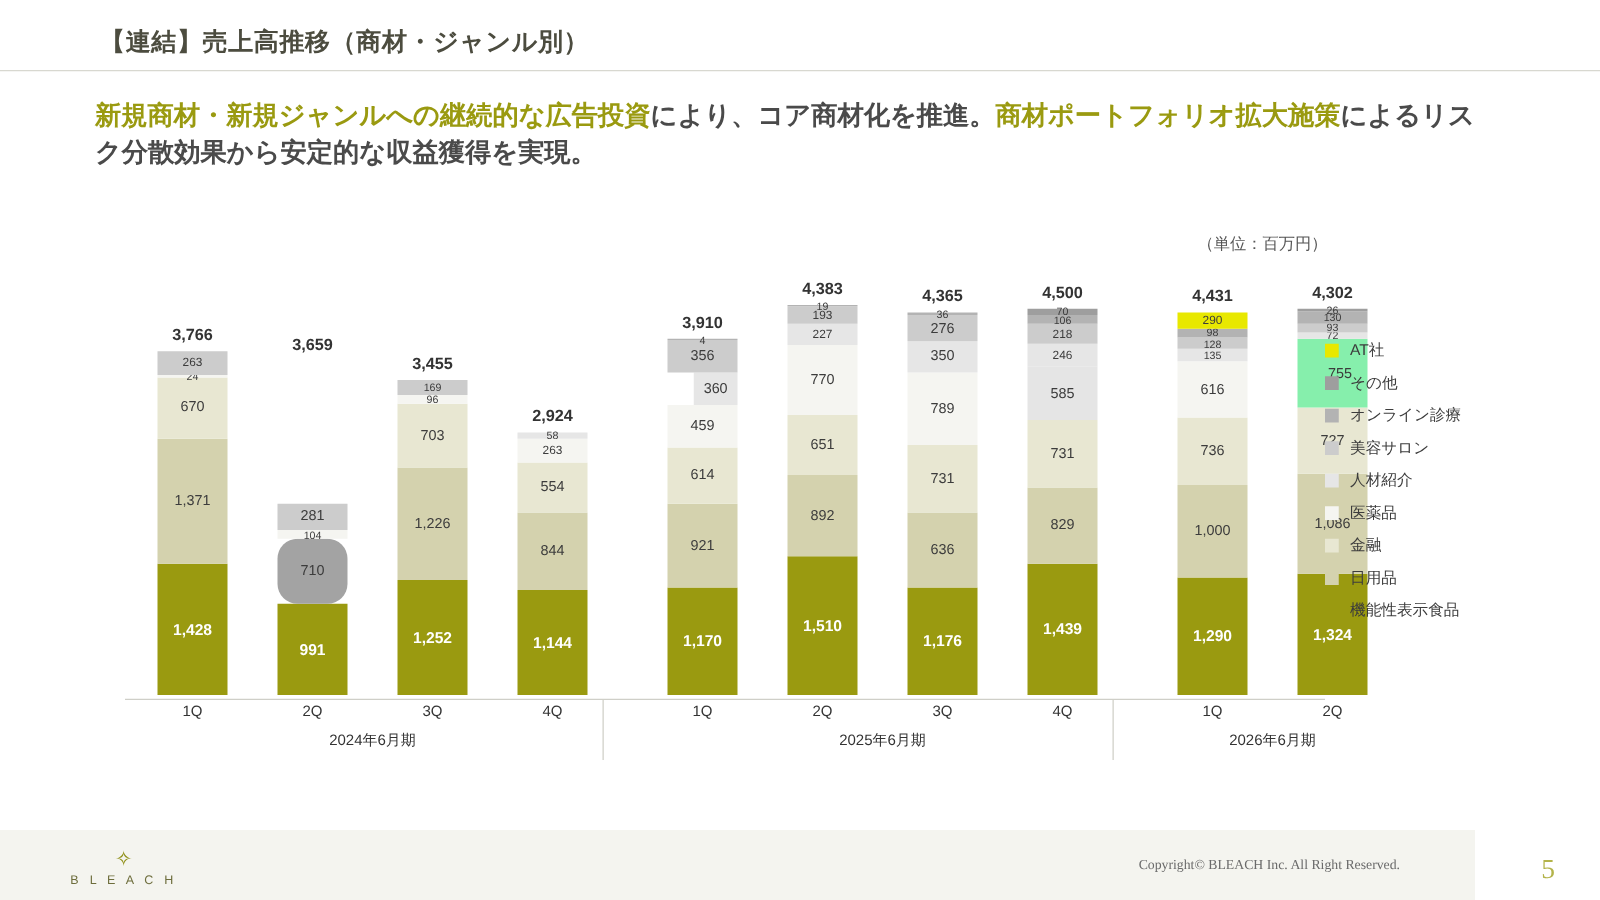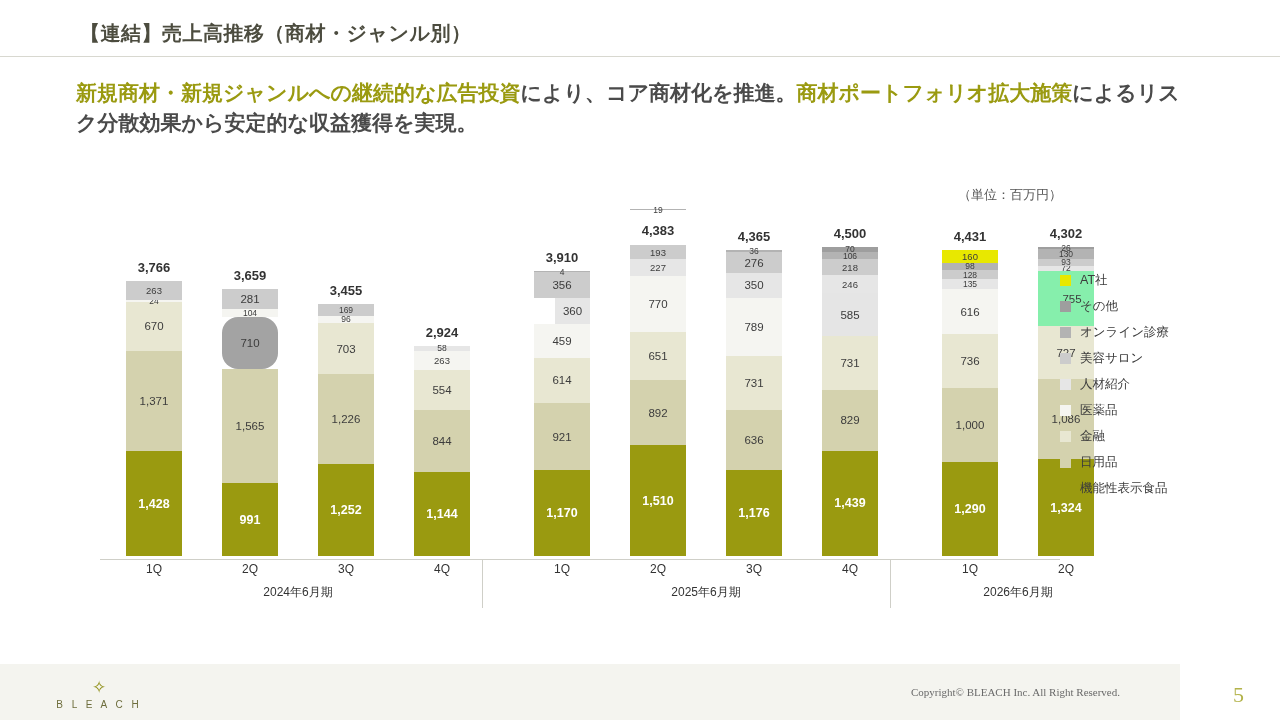--- a/index.html
+++ b/index.html
@@ -106,21 +106,20 @@
         <div class="bar-wrap" style="left: 26px;">
           <div class="seg base" style="height: 104.626px; background: rgb(154, 154, 16); color: rgb(255, 255, 255);">1,428</div>
           <div class="seg" style="height: 100.45px; background: rgb(212, 210, 174); color: rgb(60, 60, 60);">1,371</div>
           <div class="seg" style="height: 49.0891px; background: rgb(232, 231, 210); color: rgb(60, 60, 60);">670</div>
           <div class="seg small tiny" style="height: 1.75842px; background: rgb(245, 245, 241); color: rgb(60, 60, 60);">24</div>
           <div class="seg small" style="height: 19.2693px; background: rgb(204, 204, 204); color: rgb(60, 60, 60);">263</div>
           <div class="total" style="bottom: 281.192px;">3,766</div>
         </div>
         <div class="bar-wrap" style="left: 122px;">
           <div class="seg base" style="height: 72.6079px; background: rgb(154, 154, 16); color: rgb(255, 255, 255);">991</div>
-          <div class="seg" style="height: 114.663px; background: rgb(212, 210, 174); color: rgb(60, 60, 60);">1,565</div>
           <div class="seg" style="height: 52.0198px; background: #a3a3a3; color: rgb(60, 60, 60); border-radius: 16px;">710</div>
           <div class="seg small tiny" style="height: 7.6198px; background: rgb(245, 245, 241); color: rgb(60, 60, 60);">104</div>
           <div class="seg" style="height: 20.5881px; background: rgb(204, 204, 204); color: rgb(60, 60, 60);">281</div>
           <div class="total" style="bottom: 273.499px;">3,659</div>
         </div>
         <div class="bar-wrap" style="left: 218px;">
           <div class="seg base" style="height: 91.7307px; background: rgb(154, 154, 16); color: rgb(255, 255, 255);">1,252</div>
           <div class="seg" style="height: 89.8257px; background: rgb(212, 210, 174); color: rgb(60, 60, 60);">1,226</div>
           <div class="seg" style="height: 51.5069px; background: rgb(232, 231, 210); color: rgb(60, 60, 60);">703</div>
           <div class="seg small tiny" style="height: 7.03366px; background: rgb(245, 245, 241); color: rgb(60, 60, 60);">96</div>
@@ -144,21 +143,21 @@
           <div class="seg" style="height: 26.0832px; background: rgb(204, 204, 204); color: rgb(60, 60, 60);">356</div>
           <div class="seg small tiny" style="height: 0.293069px; background: rgb(179, 179, 179); color: rgb(60, 60, 60);">4</div>
           <div class="total" style="bottom: 290.57px;">3,910</div>
         </div>
         <div class="bar-wrap" style="left: 530px;">
           <div class="seg base" style="height: 110.634px; background: rgb(154, 154, 16); color: rgb(255, 255, 255);">1,510</div>
           <div class="seg" style="height: 65.3545px; background: rgb(212, 210, 174); color: rgb(60, 60, 60);">892</div>
           <div class="seg" style="height: 47.697px; background: rgb(232, 231, 210); color: rgb(60, 60, 60);">651</div>
           <div class="seg" style="height: 56.4158px; background: rgb(245, 245, 241); color: rgb(60, 60, 60);">770</div>
           <div class="seg small" style="height: 16.6317px; background: rgb(230, 230, 230); color: rgb(60, 60, 60);">227</div>
-          <div class="seg small" style="height: 14.1406px; background: rgb(204, 204, 204); color: rgb(60, 60, 60); margin-top: 35px;">193</div>
+          <div class="seg small" style="height: 14.1406px; background: rgb(204, 204, 204); color: rgb(60, 60, 60);">193</div>
           <div class="seg small tiny" style="height: 1.39208px; background: rgb(179, 179, 179); color: rgb(60, 60, 60);">19</div>
           <div class="total" style="bottom: 318.265px;">4,383</div>
         </div>
         <div class="bar-wrap" style="left: 626px;">
           <div class="seg base" style="height: 86.1624px; background: rgb(154, 154, 16); color: rgb(255, 255, 255);">1,176</div>
           <div class="seg" style="height: 60.2257px; background: rgb(212, 210, 174); color: rgb(60, 60, 60);">636</div>
           <div class="seg" style="height: 53.5584px; background: rgb(232, 231, 210); color: rgb(60, 60, 60);">731</div>
           <div class="seg" style="height: 57.8079px; background: rgb(245, 245, 241); color: rgb(60, 60, 60);">789</div>
           <div class="seg" style="height: 25.6436px; background: rgb(230, 230, 230); color: rgb(60, 60, 60);">350</div>
           <div class="seg" style="height: 20.2218px; background: rgb(204, 204, 204); color: rgb(60, 60, 60);">276</div>
@@ -177,21 +176,21 @@
           <div class="total" style="bottom: 315.481px;">4,500</div>
         </div>
         <div class="bar-wrap" style="left: 842px;">
           <div class="seg base" style="height: 94.5149px; background: rgb(154, 154, 16); color: rgb(255, 255, 255);">1,290</div>
           <div class="seg" style="height: 73.2673px; background: rgb(212, 210, 174); color: rgb(60, 60, 60);">1,000</div>
           <div class="seg" style="height: 53.9248px; background: rgb(232, 231, 210); color: rgb(60, 60, 60);">736</div>
           <div class="seg" style="height: 45.1327px; background: rgb(245, 245, 241); color: rgb(60, 60, 60);">616</div>
           <div class="seg small tiny" style="height: 9.89109px; background: rgb(230, 230, 230); color: rgb(60, 60, 60);">135</div>
           <div class="seg small tiny" style="height: 9.37822px; background: rgb(204, 204, 204); color: rgb(60, 60, 60);">128</div>
           <div class="seg small tiny" style="height: 7.1802px; background: rgb(179, 179, 179); color: rgb(60, 60, 60);">98</div>
-          <div class="seg small" style="height: 13.1881px; background: rgb(232, 232, 0); color: rgb(60, 60, 60);">160</div>
+          <div class="seg small" style="height: 13.1881px; background: rgb(232, 232, 0); color: rgb(60, 60, 60);">290</div>
           <div class="total" style="bottom: 312.477px;">4,431</div>
         </div>
         <div class="bar-wrap" style="left: 938px;">
           <div class="seg base" style="height: 97.0059px; background: rgb(154, 154, 16); color: rgb(255, 255, 255);">1,324</div>
           <div class="seg" style="height: 79.5683px; background: rgb(212, 210, 174); color: rgb(60, 60, 60);">1,086</div>
           <div class="seg" style="height: 53.2653px; background: rgb(232, 231, 210); color: rgb(60, 60, 60);">727</div>
           <div class="seg" style="height: 55.3168px; background: #86efac; color: rgb(60, 60, 60); padding-left: 12px;">755</div>
           <div class="seg small tiny" style="height: 5.27525px; background: rgb(230, 230, 230); color: rgb(60, 60, 60);">72</div>
           <div class="seg small tiny" style="height: 6.81386px; background: rgb(204, 204, 204); color: rgb(60, 60, 60);">93</div>
           <div class="seg small tiny" style="height: 9.52475px; background: rgb(179, 179, 179); color: rgb(60, 60, 60);">130</div>

